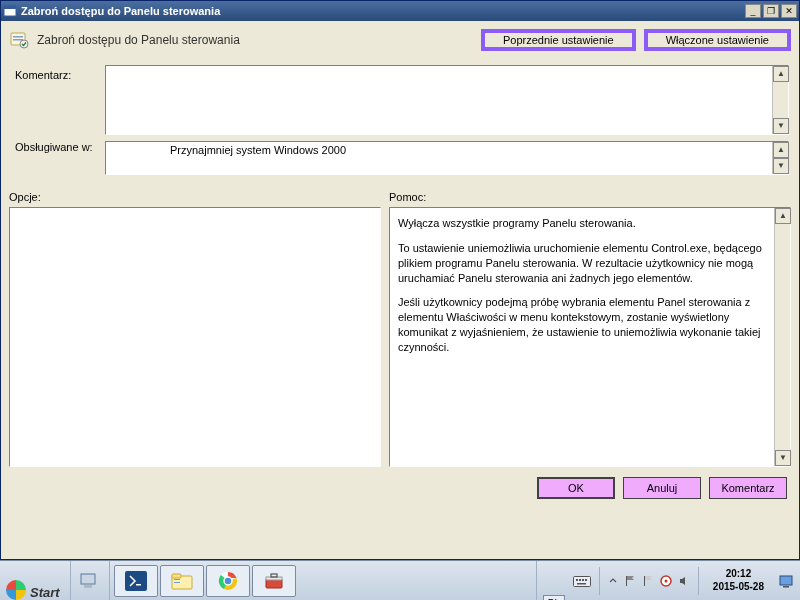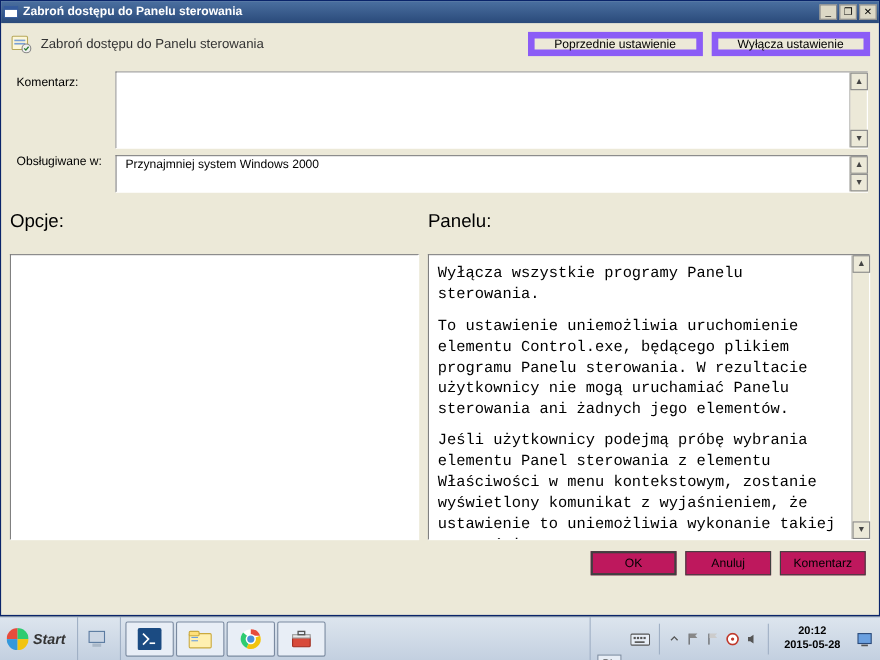--- a/index.html
+++ b/index.html
@@ -53,21 +53,21 @@
   }
   .policy-icon {
     width: 20px; height: 20px;
     display: inline-flex; align-items: center; justify-content: center;
     position: relative;
   }
   .policy-title { font-size: 12px; color: #333; flex: 1; }
   .nav-btn {
     height: 22px; padding: 0 18px;
     background: #ece9d8;
-    border: 6px solid #8b5cf6;
+    border: 4px solid #8b5cf6;
     font-family: inherit; font-size: 11px;
     cursor: default;
   }
   .row2 {
     display: flex; padding: 6px 0 2px 6px;
   }
   .left-col {
     width: 150px;
     display: flex; flex-direction: column; gap: 10px;
     padding-top: 4px;
@@ -114,69 +114,69 @@
     color: #444;
   }
   .scroll-btn.up { top: 0; }
   .scroll-btn.down { bottom: 0; }
   .supported-box {
     height: 34px;
     position: relative;
     display: flex;
   }
   .supported-text {
-    padding: 2px 8px;
+    padding: 2px 24px;
     font-size: 11px;
     flex: 1;
+    margin-left: 40px;
   }
   .row3 {
     display: flex; gap: 8px; margin-top: 14px;
   }
-  .panel-head { font-size: 17px; margin-bottom: 20px; }
+  .panel-head { font-size: 11px; margin-bottom: 4px; }
   .options-panel { width: 372px; }
   .help-panel { flex: 1; }
   .big-box {
     height: 260px;
     position: relative;
   }
   .options-inner {
     width: 100%; height: 100%;
   }
   .help-text {
     padding: 8px 20px 8px 8px;
-    font-size: 14px; line-height: 1.35;
+    font-size: 11px; line-height: 1.35;
     height: 100%;
     overflow: hidden;
-    font-family: Liberation Mono, monospace;
   }
   .help-text p { margin: 0 0 10px 0; }
   .button-row {
     display: flex; justify-content: flex-end; gap: 8px;
     padding: 10px 4px 10px 0;
   }
   .action-btn {
     width: 78px; height: 22px;
-    background: #be185d;
+    background: #f0abfc;
     border: 1px solid #404040;
     font-family: inherit; font-size: 11px;
     cursor: default;
   }
   .action-btn.default {
     border: 2px solid #404040;
   }
   
   .taskbar {
     position: absolute;
     left: 0; bottom: 0; width: 800px; height: 40px;
     background: linear-gradient(#dde5ee, #c3d0e0);
     border-top: 1px solid #7a8aa0;
     display: flex; align-items: stretch;
   }
   .start-btn {
-    display: flex; align-items: center; gap: 4px;
+    display: flex; align-items: flex-end; gap: 4px;
     padding: 0 10px 0 6px;
     border-right: 1px solid #a0b0c5;
     cursor: default;
   }
   .start-orb {
     width: 20px; height: 20px; border-radius: 50%;
     overflow: hidden;
     display: grid; grid-template-columns: 1fr 1fr; grid-template-rows: 1fr 1fr;
   }
   .start-orb div:nth-child(1){background:#e74c3c}
@@ -246,21 +246,21 @@
         <svg width="20" height="20">
           <rect x="2" y="3" width="14" height="12" rx="1" fill="#fdf7d8" stroke="#b7a85a"></rect>
           <rect x="4" y="6" width="10" height="1.5" fill="#7aa0d6"></rect>
           <rect x="4" y="9" width="10" height="1.5" fill="#7aa0d6"></rect>
           <circle cx="15" cy="14" r="4" fill="#f0f0f0" stroke="#888"></circle>
           <path d="M13 14 l1.5 1.5 l2.5 -3" stroke="#2a7a2a" stroke-width="1.2" fill="none"></path>
         </svg>
       </span>
       <span class="policy-title">Zabroń dostępu do Panelu sterowania</span>
       <button class="nav-btn">Poprzednie ustawienie</button>
-      <button class="nav-btn">Wyłącza ustawienie</button>
+      <button class="nav-btn">Włączone ustawienie</button>
     </div>
 
     <div class="row2">
       <div class="mid-col">
         <div class="mid-label">Komentarz:</div>
         <div class="mid-label">Obsługiwane w:</div>
       </div>
       <div class="right-col">
         <div class="sunken comment-box">
           <textarea style=""></textarea>
@@ -280,21 +280,21 @@
     </div>
 
     <div class="row3">
       <div class="options-panel">
         <div class="panel-head">Opcje:</div>
         <div class="sunken big-box">
           <div class="options-inner"></div>
         </div>
       </div>
       <div class="help-panel">
-        <div class="panel-head">Panelu:</div>
+        <div class="panel-head">Pomoc:</div>
         <div class="sunken big-box">
           <div class="help-text">
             <p>Wyłącza wszystkie programy Panelu sterowania.</p>
             <p>To ustawienie uniemożliwia uruchomienie elementu Control.exe, będącego plikiem programu Panelu sterowania. W rezultacie użytkownicy nie mogą uruchamiać Panelu sterowania ani żadnych jego elementów.</p>
             <p>Jeśli użytkownicy podejmą próbę wybrania elementu Panel sterowania z elementu Właściwości w menu kontekstowym, zostanie wyświetlony komunikat z wyjaśnieniem, że ustawienie to uniemożliwia wykonanie takiej czynności.</p>
           </div>
           <div class="faux-scroll">
             <div class="scroll-btn up">▲</div>
             <div class="scroll-btn down">▼</div>
           </div>

